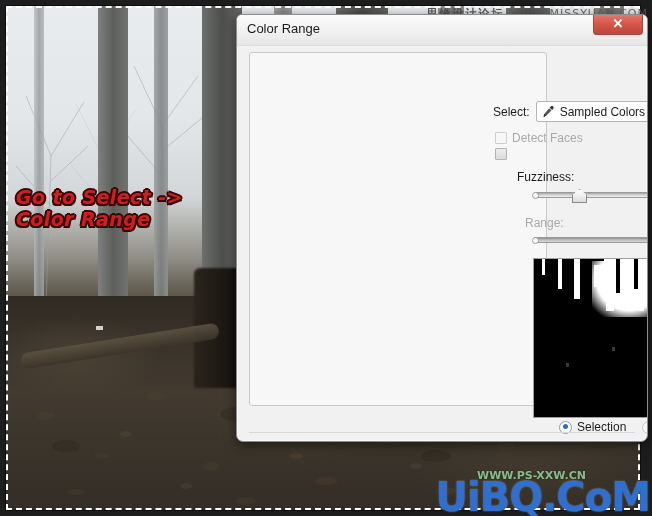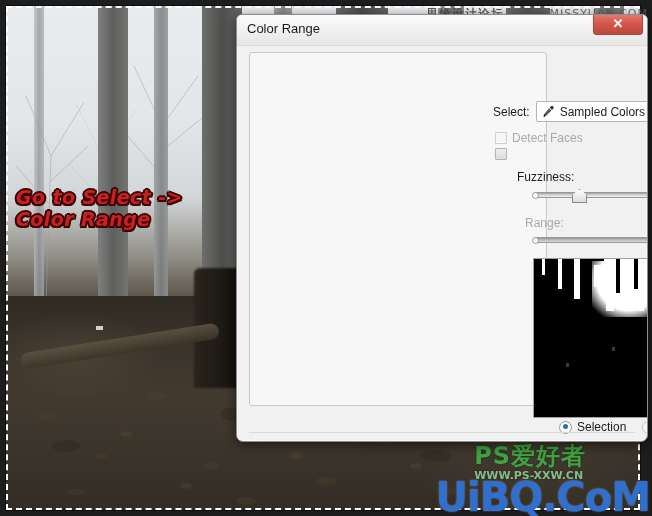--- a/index.html
+++ b/index.html
@@ -296,21 +296,20 @@
 
   <div class="ants"></div>
 
   <div class="anno" id="anno2">Go to Select -&gt;
 Color Range</div>
 
   <div class="wm-top">
     <span class="cn">思缘设计论坛</span><span>WWW.MISSYUAN.COM</span>
   </div>
   <div class="wm-ps">
-    <span>PS爱好者</span>
     <small>WWW.PS-XXW.CN</small>
   </div>
   <div class="wm-bq">UiBQ.CoM</div>
 
   <div class="dialog">
 
     <div class="titlebar">
       <div class="title-text">Color Range</div>
       <div class="close-btn">✕</div>
     </div>

